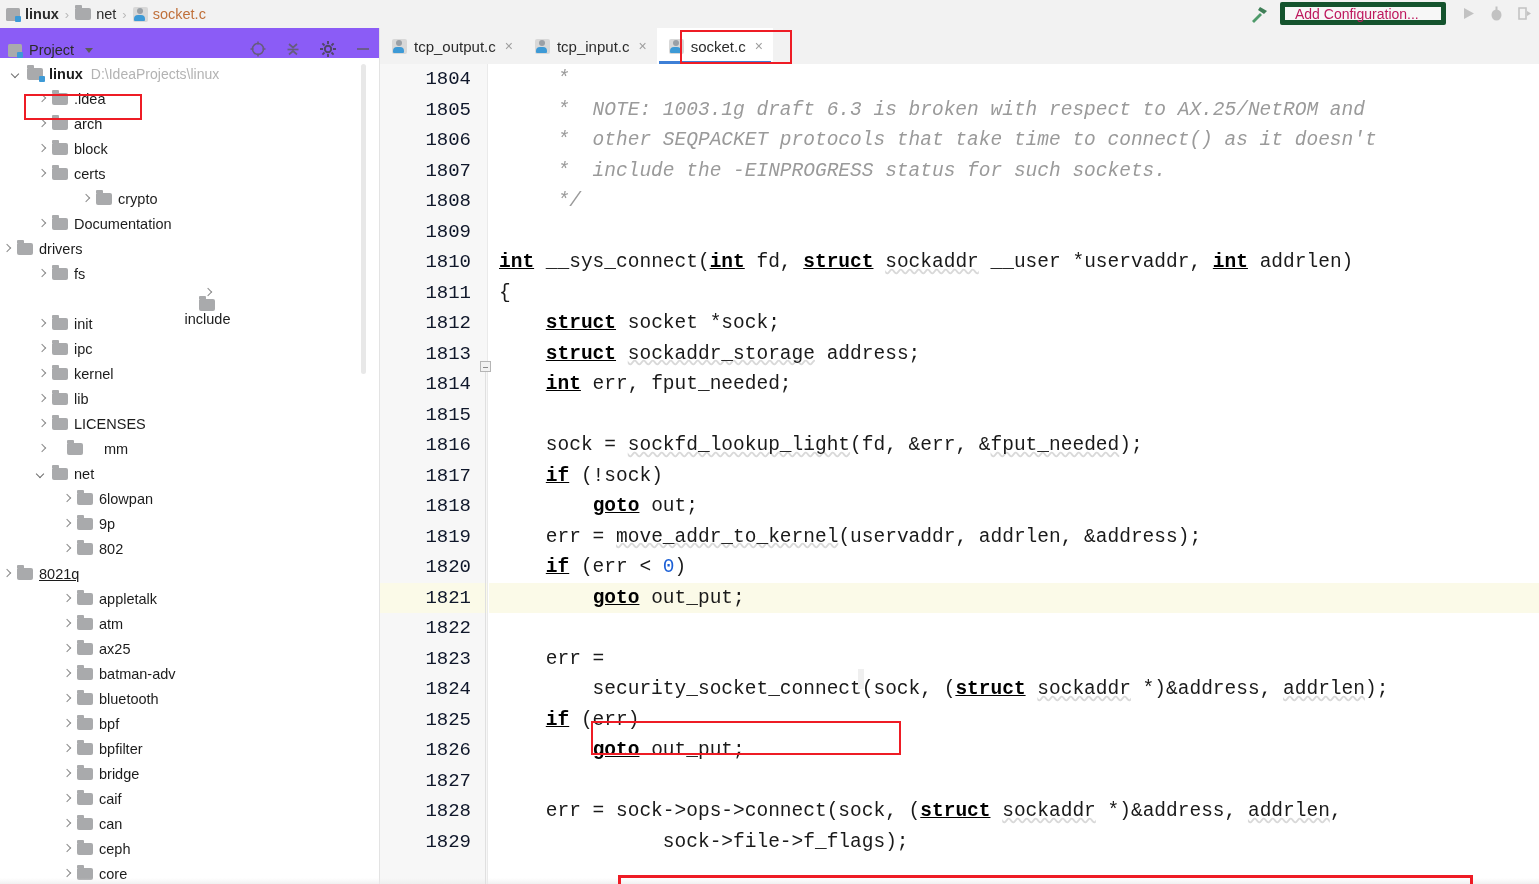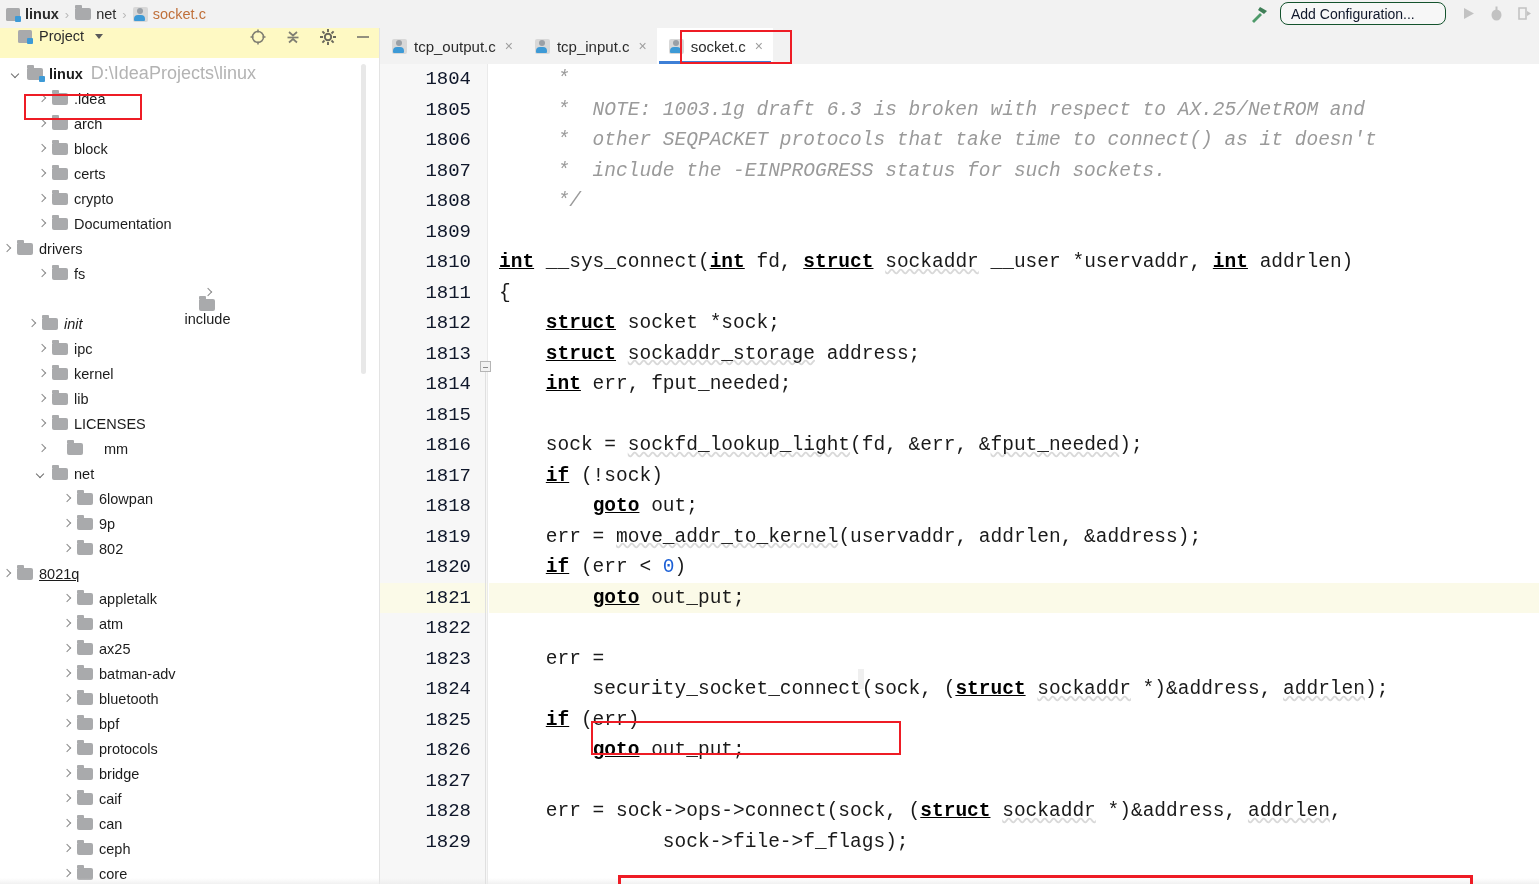--- a/index.html
+++ b/index.html
@@ -38,31 +38,31 @@
     width:15px;height:15px;display:inline-block;position:relative;
     background:#d8d8d8; border-radius:2px;
   }
   .icon-cfile::after{content:"";position:absolute;left:1px;bottom:1px;width:11px;height:6px;background:#3d9ad6;border-radius:4px 4px 1px 1px;}
   .icon-cfile::before{content:"";position:absolute;left:4px;top:1px;width:6px;height:6px;background:#9aa0a6;border-radius:50%;}
 
   .topbar-right { position:absolute; right:6px; top:2px; display:flex; align-items:center; gap:10px; }
   .hammer-icon { width:22px; height:22px; position:relative; }
   .addconfig {
     height:23px; min-width:166px; padding:0 10px;
-    border:1px solid #14532d; background:#f7f7f7; border-radius:8px;
-    font-size:14px; color:#0f172a; display:flex; align-items:center;
+    border:5px solid #14532d; background:#f7f7f7; border-radius:2px;
+    font-size:14px; color:#be185d; display:flex; align-items:center;
   }
   .run-icons { display:flex; align-items:center; gap:11px; padding-left:4px; }
   .r-ico { width:17px; height:17px; opacity:.45; position:relative; }
 
   
   .leftpanel { position:absolute; left:0; top:28px; width:380px; height:856px; background:#ffffff; }
   .leftpanel-header {
-    height:30px; background:#fef9c3; display:flex; align-items:flex-start;
-    padding:0 18px; position:relative;
+    height:30px; background:#8b5cf6; display:flex; align-items:flex-end;
+    padding:0 8px; position:relative;
   }
   .lp-title { display:flex; align-items:center; gap:7px; font-size:14.5px; color:#2b2b2b; }
   .caret-down { width:0;height:0;border-left:4px solid transparent;border-right:4px solid transparent;border-top:5px solid #5a5a5a; margin-left:4px;}
   .lp-tools { position:absolute; right:8px; display:flex; align-items:center; gap:17px; }
   .tool-ico { width:18px;height:18px; position:relative; opacity:.78; }
 
   
   .tree { position:relative; padding-top:3px; height:826px; overflow:hidden; background:#fff; }
   .trow { height:25px; display:flex; align-items:center; font-size:14.5px; color:#1c1c1c; white-space:nowrap; }
   .arrow { width:13px; height:13px; position:relative; flex:none; }
@@ -76,21 +76,21 @@
     width:5px;height:5px;border-right:1.6px solid #6d6d6d;border-bottom:1.6px solid #6d6d6d;
     transform:rotate(45deg);
   }
   .tfolder {
     width:16px;height:12px;background:#a9aaac;border-radius:1px 2px 2px 2px;position:relative;flex:none;margin:0 6px 0 4px;
   }
   .tfolder::before{content:"";position:absolute;left:0;top:-3px;width:7px;height:3px;background:#a9aaac;border-radius:1px 1px 0 0;}
   .tfolder.module::after{content:"";position:absolute;right:-2px;bottom:-2px;width:6px;height:6px;background:#3d9ad6;border-radius:1px;}
   .tlabel { }
   .tlabel.bold { font-weight:bold; }
-  .tpath { color:#b3b3b3; font-size:18px; margin-left:8px; }
+  .tpath { color:#b3b3b3; font-size:14px; margin-left:8px; }
 
   .redbox-root {
     position:absolute; left:24px; top:66px; width:118px; height:26px;
     border:2.5px solid #ee1c25; pointer-events:none; z-index:5;
   }
 
   .lp-scroll {
     position:absolute; right:14px; top:6px; width:5px; height:310px;
     background:#e8e8e8; border-radius:3px;
   }
@@ -278,21 +278,21 @@
         <div class="trow" style="padding-left: 35px;">
           <span class="arrow closed"></span>
           <span class="tfolder"></span>
           <span class="tlabel">block</span>
         </div>
         <div class="trow" style="padding-left: 35px;">
           <span class="arrow closed"></span>
           <span class="tfolder"></span>
           <span class="tlabel">certs</span>
         </div>
-        <div class="trow" style="padding-left: 35px;">
+        <div class="trow" style="padding-left: 35px; margin-left: 44px;">
           <span class="arrow closed"></span>
           <span class="tfolder"></span>
           <span class="tlabel">crypto</span>
         </div>
         <div class="trow" style="padding-left: 35px;">
           <span class="arrow closed"></span>
           <span class="tfolder"></span>
           <span class="tlabel">Documentation</span>
         </div>
         <div class="trow" style="">
@@ -303,21 +303,21 @@
         <div class="trow" style="padding-left: 35px;">
           <span class="arrow closed"></span>
           <span class="tfolder"></span>
           <span class="tlabel">fs</span>
         </div>
         <div class="trow" style="padding-left: 35px; flex-direction: column;">
           <span class="arrow closed"></span>
           <span class="tfolder"></span>
           <span class="tlabel">include</span>
         </div>
-        <div class="trow" style="padding-left: 25px; font-style: italic;">
+        <div class="trow" style="padding-left: 35px;">
           <span class="arrow closed"></span>
           <span class="tfolder"></span>
           <span class="tlabel">init</span>
         </div>
         <div class="trow" style="padding-left: 35px;">
           <span class="arrow closed"></span>
           <span class="tfolder"></span>
           <span class="tlabel">ipc</span>
         </div>
         <div class="trow" style="padding-left: 35px;">
@@ -391,21 +391,21 @@
           <span class="tlabel">bluetooth</span>
         </div>
         <div class="trow" style="padding-left: 60px;">
           <span class="arrow closed"></span>
           <span class="tfolder"></span>
           <span class="tlabel">bpf</span>
         </div>
         <div class="trow" style="padding-left: 60px;">
           <span class="arrow closed"></span>
           <span class="tfolder"></span>
-          <span class="tlabel">protocols</span>
+          <span class="tlabel">bpfilter</span>
         </div>
         <div class="trow" style="padding-left: 60px;">
           <span class="arrow closed"></span>
           <span class="tfolder"></span>
           <span class="tlabel">bridge</span>
         </div>
         <div class="trow" style="padding-left: 60px;">
           <span class="arrow closed"></span>
           <span class="tfolder"></span>
           <span class="tlabel">caif</span>

